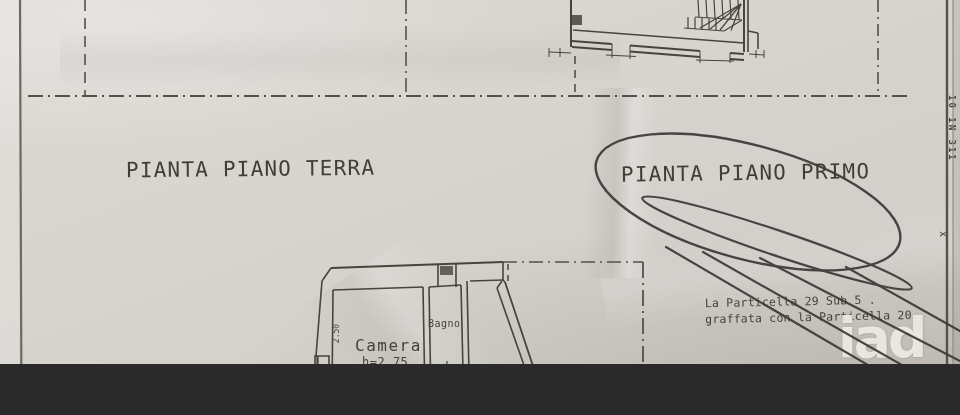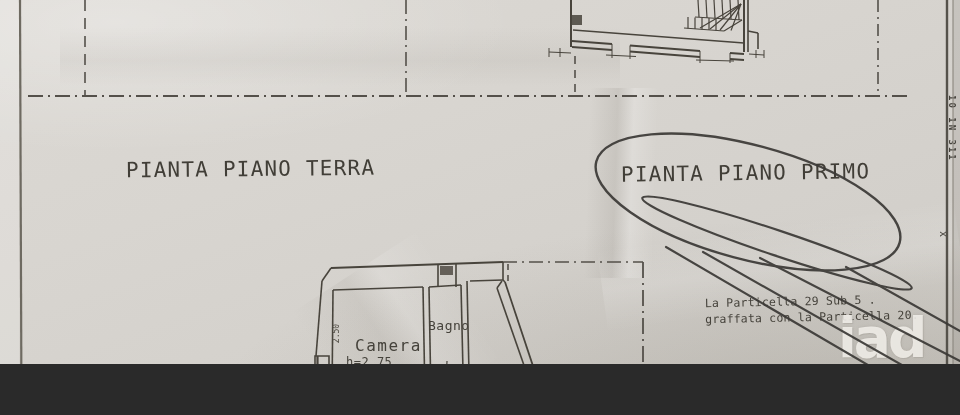--- a/index.html
+++ b/index.html
@@ -22,22 +22,22 @@
     background:linear-gradient(180deg,rgba(0,0,0,0) 20%,rgba(255,255,255,0.14) 55%,rgba(0,0,0,0) 90%);}
   .leftmargin{left:0;top:0;width:19px;height:415px;background:rgba(255,255,255,0.16);}
   .rightmargin{left:953px;top:0;width:7px;height:415px;background:rgba(120,114,104,0.16);}
 
   .plan-title{position:absolute;font-size:21px;letter-spacing:1.2px;color:#413e37;white-space:nowrap;}
   .t-terra{left:126px;top:157px;transform:rotate(-0.6deg);}
   .t-primo{left:621px;top:161px;transform:rotate(-0.8deg);}
 
   .room-label{position:absolute;color:#45423b;white-space:nowrap;}
   .l-camera{left:355px;top:336px;font-size:16px;letter-spacing:1.5px;}
-  .l-h{left:346px;top:355px;font-size:12px;letter-spacing:0.5px;}
-  .l-bagno{left:428px;top:318px;font-size:13px;letter-spacing:0.5px;}
+  .l-h{left:362px;top:355px;font-size:12px;letter-spacing:0.5px;}
+  .l-bagno{left:428px;top:318px;font-size:10px;letter-spacing:0.5px;}
   .l-dim{left:321px;top:329px;width:30px;font-size:8px;text-align:center;transform:rotate(-90deg);color:#4a463e;}
 
   .annotation{position:absolute;left:705px;top:294px;font-size:11.5px;line-height:15.5px;
     letter-spacing:0.2px;color:#45423b;transform:rotate(-1.2deg);white-space:nowrap;}
 
   .wm-logo{position:absolute;left:838px;top:306px;font-family:"DejaVu Sans",sans-serif;
     font-weight:bold;font-size:55px;letter-spacing:-3px;color:rgba(247,245,240,0.80);
     text-shadow:0 0 3px rgba(160,155,146,0.45),1px 1px 0 rgba(150,146,138,0.25);}
   .wm-name{position:absolute;left:838px;top:364px;font-family:"Liberation Sans",sans-serif;
     font-weight:bold;font-size:12.5px;letter-spacing:1.6px;color:#8a867e;white-space:nowrap;}

